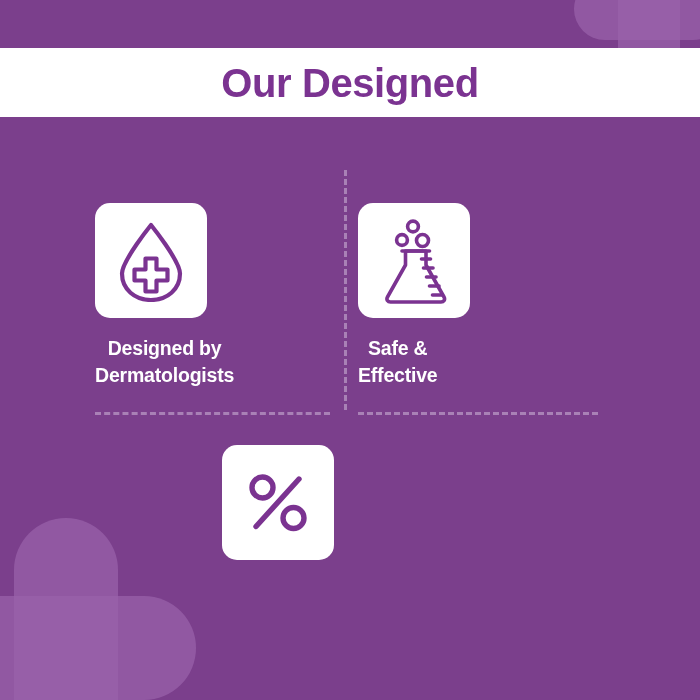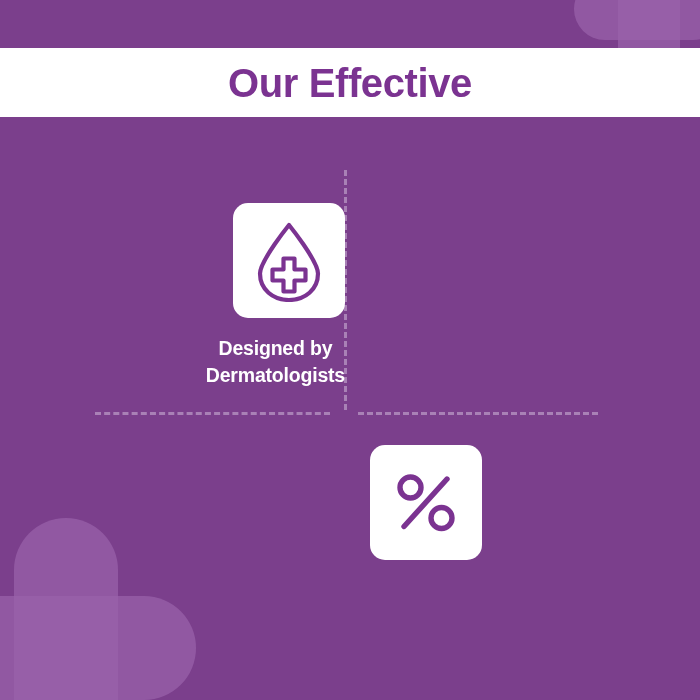--- a/index.html
+++ b/index.html
@@ -104,21 +104,21 @@
     top: 117px;
     width: 700px;
     height: 583px;
     z-index: 3;
   }
 
   .promise {
     position: absolute;
     display: flex;
     flex-direction: column;
-    align-items: flex-end;
+    align-items: flex-start;
   }
   .promise-1 { left: 95px;  top: 86px; width: 250px; }
   .promise-2 { left: 358px; top: 86px; width: 240px; }
   .promise-3 { left: 222px; top: 328px; width: 260px; }
 
   .icon-card {
     width: 112px;
     height: 115px;
     background: #FFFFFF;
     border-radius: 15px;
@@ -166,21 +166,21 @@
     <div class="bar bar-v"></div>
     <div class="bar bar-h"></div>
   </div>
 
   <div class="deco deco-bottomleft">
     <div class="bar bar-v"></div>
     <div class="bar bar-h"></div>
   </div>
 
   <div class="banner">
-    <div class="banner-title">Our Effective</div>
+    <div class="banner-title">Our Designed</div>
   </div>
 
   <div class="content">
 
     <div class="divider-v"></div>
     <div class="divider-h divider-h-left"></div>
     <div class="divider-h divider-h-right"></div>
 
     <div class="promise promise-1">
       <div class="icon-card">
@@ -188,20 +188,42 @@
           <svg width="74" height="82" viewBox="0 0 74 82" fill="none">
             <path d="M37 5 C37 5 66 41 66 53.5 C66 69.5 53 80 37 80 C21 80 8 69.5 8 53.5 C8 41 37 5 37 5 Z" stroke="#7B3391" stroke-width="4.2" stroke-linejoin="round" fill="none"></path>
             <path d="M31.5 38.5 H42.5 V49.5 H53.5 V60.5 H42.5 V71.5 H31.5 V60.5 H20.5 V49.5 H31.5 Z" stroke="#7B3391" stroke-width="4.2" stroke-linejoin="round" fill="none"></path>
           </svg>
         </span>
       </div>
       <div class="promise-label">Designed by
 Dermatologists</div>
     </div>
 
+    <div class="promise promise-2">
+      <div class="icon-card">
+        <span>
+          <svg width="70" height="86" viewBox="0 0 70 86" fill="none">
+            <g stroke="#7B3391" stroke-width="3.6" fill="none">
+              <circle cx="34" cy="8.5" r="5.4"></circle>
+              <circle cx="23" cy="22" r="5.4"></circle>
+              <circle cx="43.5" cy="22.5" r="6"></circle>
+              <path d="M26.5 33 H47 V47 L65 79 C66.5 81.6 64.8 84 62 84 H11.5 C8.7 84 7 81.6 8.5 79 L26.5 47 Z" stroke-linejoin="round"></path>
+              <line x1="23" y1="33" x2="50.5" y2="33" stroke-linecap="round"></line>
+              <line x1="42.5" y1="41" x2="51.5" y2="41" stroke-linecap="round"></line>
+              <line x1="44.5" y1="50" x2="54" y2="50" stroke-linecap="round"></line>
+              <line x1="47.5" y1="59" x2="57" y2="59" stroke-linecap="round"></line>
+              <line x1="50.5" y1="68" x2="60" y2="68" stroke-linecap="round"></line>
+              <line x1="53.5" y1="77" x2="63" y2="77" stroke-linecap="round"></line>
+            </g>
+          </svg>
+        </span>
+      </div>
+      <div class="promise-label">Safe &amp;
+Effective</div>
+    </div>
 
     <div class="promise promise-3">
       <div class="icon-card">
         <span>
           <svg width="64" height="62" viewBox="0 0 64 62" fill="none">
             <g stroke="#7B3391" stroke-width="5.4" fill="none">
               <circle cx="16.5" cy="15.5" r="10.5"></circle>
               <circle cx="47.5" cy="46" r="10.5"></circle>
               <line x1="53" y1="7" x2="10" y2="54.5" stroke-linecap="round"></line>
             </g>

